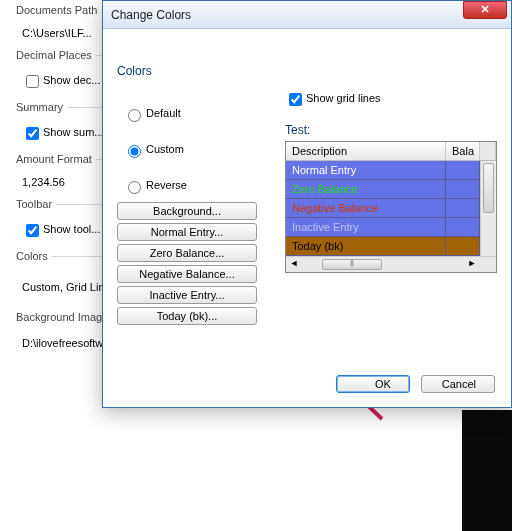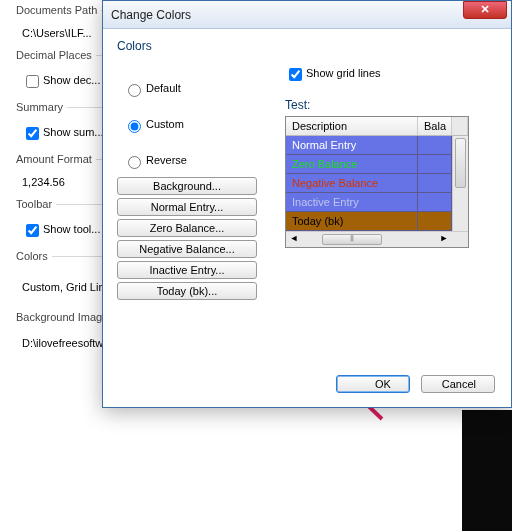--- a/index.html
+++ b/index.html
@@ -63,20 +63,21 @@
     position: absolute;
     left: 102px;
     top: 0;
     width: 410px;
     height: 408px;
     border: 1px solid #3a6ea5;
     background: #fff;
     box-shadow: 0 4px 20px rgba(0,0,0,.3);
     display: flex;
     flex-direction: column;
+    gap: 25px;
   }
   .titlebar {
     height: 28px;
     background: linear-gradient(#f7f9fc,#dbe6f4);
     border-bottom: 1px solid #b8c7de;
     display: flex;
     align-items: center;
     padding: 0 4px 0 8px;
     font-size: 12px;
     color: #222;
@@ -121,21 +122,21 @@
     border: 1px solid #9a9a9a;
     border-radius: 3px;
   }
   .col-right { flex:1; }
   .grid-chk-row { margin: 4px 0 14px 0; }
   .test-label { font-size: 12px; color: #0a3a6a; margin: 6px 0 4px 0; }
   .test-grid {
     border: 1px solid #888;
     background: #fff;
     font-size: 11px;
-    width: 184px;
+    width: 212px;
   }
   .grid-head {
     display: flex;
     background: linear-gradient(#fdfdfd,#e9e9e9);
     border-bottom: 1px solid #bbb;
   }
   .grid-head-cell {
     padding: 3px 6px;
     border-right: 1px solid #ccc;
   }

